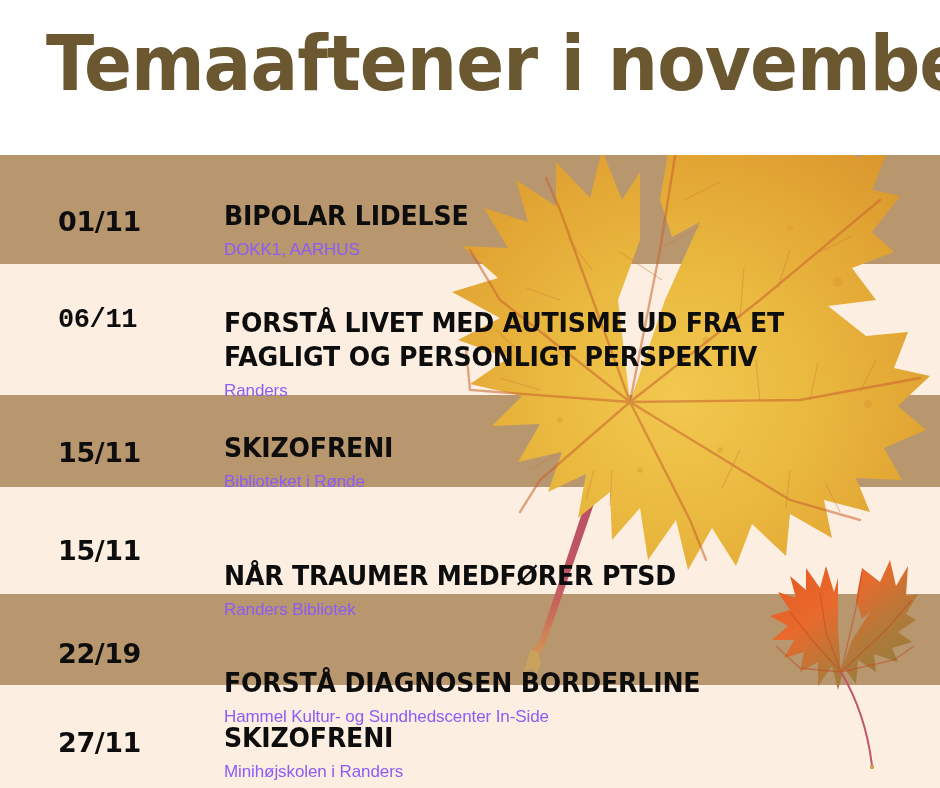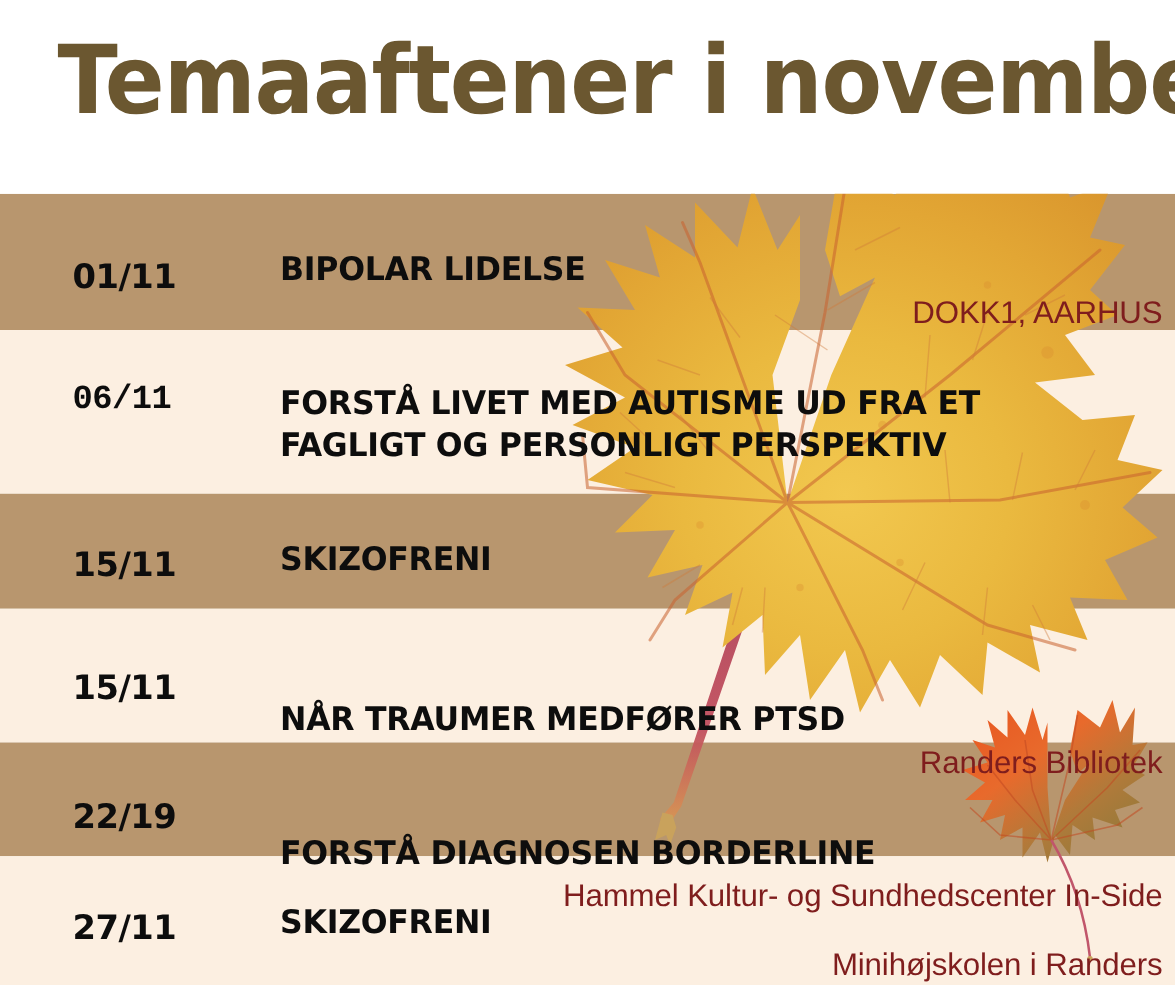--- a/index.html
+++ b/index.html
@@ -102,27 +102,26 @@
     line-height: 34px;
     letter-spacing: -0.2px;
     color: #0d0d0d;
     white-space: pre-line;
     transform: scaleX(0.97);
     transform-origin: left top;
   }
   .row-venue {
     font-family: "Liberation Sans", sans-serif;
     font-weight: 400;
-    font-size: 25px;
+    font-size: 17px;
     line-height: 30px;
     letter-spacing: -0.1px;
-    color: #7f1d1d;
+    color: #8b5cf6;
     margin-top: 2px;
     white-space: nowrap;
-    text-align: right;
   }
 </style>
 </head>
 <body>
 
 <div id="poster">
 
   <div id="bands">
       <div class="band" style="top: 155px; height: 109px; background: rgb(184, 150, 110);"></div>
       <div class="band" style="top: 264px; height: 131px; background: rgb(252, 239, 225);"></div>
@@ -243,26 +242,28 @@
         <div class="row-body" style="top: 175px;">
           <div class="row-title">BIPOLAR LIDELSE</div>
           <div class="row-venue">DOKK1, AARHUS</div>
         </div>
       </div>
       <div class="row" style="top: 0px;">
         <div class="row-date" style="top: 281px; font-family: Liberation Mono, monospace;">06/11</div>
         <div class="row-body" style="top: 282px;">
           <div class="row-title">FORSTÅ LIVET MED AUTISME UD FRA ET
 FAGLIGT OG PERSONLIGT PERSPEKTIV</div>
+          <div class="row-venue">Randers</div>
         </div>
       </div>
       <div class="row" style="top: 0px;">
         <div class="row-date" style="top: 413px;">15/11</div>
         <div class="row-body" style="top: 407px;">
           <div class="row-title">SKIZOFRENI</div>
+          <div class="row-venue">Biblioteket i Rønde</div>
         </div>
       </div>
       <div class="row" style="top: 0px;">
         <div class="row-date" style="top: 511px;">15/11</div>
         <div class="row-body" style="top: 535px;">
           <div class="row-title">NÅR TRAUMER MEDFØRER PTSD</div>
           <div class="row-venue">Randers Bibliotek</div>
         </div>
       </div>
       <div class="row" style="top: 0px;">

